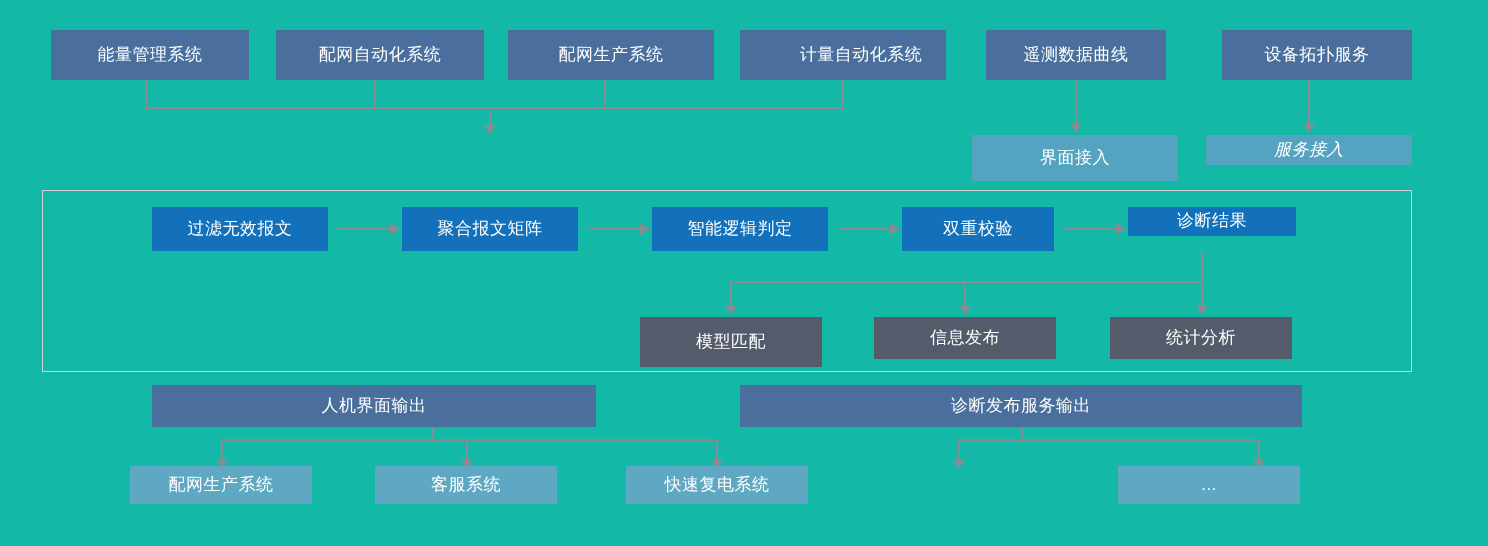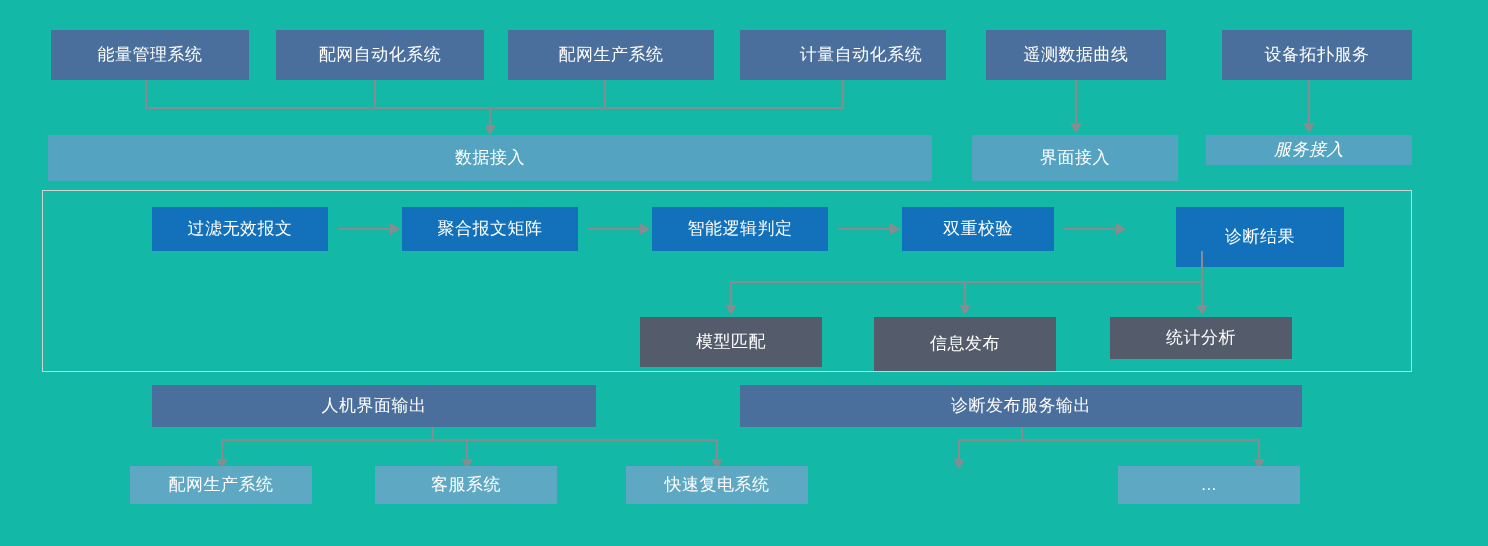--- a/index.html
+++ b/index.html
@@ -91,21 +91,20 @@
   <div class="ln h" style="left:145px; top:107px; width:699px;"></div>
   <div class="ln v" style="left:489px; top:107px; height:20px;"></div>
   <div class="arrow-down" style="left:484px; top:125px;"></div>
 
   <div class="ln v" style="left:1075px; top:80px; height:45px;"></div>
   <div class="arrow-down" style="left:1070px; top:123px;"></div>
 
   <div class="ln v" style="left:1308px; top:80px; height:45px;"></div>
   <div class="arrow-down" style="left:1303px; top:123px;"></div>
 
-  <div class="node access" style="left:48px; top:135px; width:884px; height:46px;">数据接入</div>
 
   <div class="node access" style="left:972px; top:135px; width:206px; height:46px;">界面接入</div>
 
   <div class="node access" style="left:1206px; top:135px; width:206px; height:30px;font-style:italic;">服务接入</div>
 
   <div class="panel" style="left:42px; top:190px; width:1370px; height:182px;"></div>
 
   <div class="node process" style="left:152px; top:207px; width:176px; height:44px;">过滤无效报文</div>
   <div class="ln h" style="left:338px; top:228px; width:54px;"></div>
   <div class="arrow-right" style="left:390px; top:223px;"></div>
@@ -115,34 +114,34 @@
   <div class="arrow-right" style="left:640px; top:223px;"></div>
 
   <div class="node process" style="left:652px; top:207px; width:176px; height:44px;">智能逻辑判定</div>
   <div class="ln h" style="left:838px; top:228px; width:54px;"></div>
   <div class="arrow-right" style="left:890px; top:223px;"></div>
 
   <div class="node process" style="left:902px; top:207px; width:152px; height:44px;">双重校验</div>
   <div class="ln h" style="left:1064px; top:228px; width:54px;"></div>
   <div class="arrow-right" style="left:1116px; top:223px;"></div>
 
-  <div class="node process" style="left:1176px; top:207px; width:168px; height:60px;">诊断结果</div>
+  <div class="node process" style="left:1128px; top:207px; width:168px; height:29px;">诊断结果</div>
 
   <div class="ln v" style="left:1201px; top:251px; height:31px;"></div>
   <div class="ln h" style="left:730px; top:281px; width:473px;"></div>
   <div class="ln v" style="left:730px; top:281px; height:26px;"></div>
   <div class="arrow-down" style="left:725px; top:305px;"></div>
   <div class="ln v" style="left:964px; top:281px; height:26px;"></div>
   <div class="arrow-down" style="left:959px; top:305px;"></div>
   <div class="ln v" style="left:1201px; top:281px; height:26px;"></div>
   <div class="arrow-down" style="left:1196px; top:305px;"></div>
 
   <div class="node gray" style="left:640px; top:317px; width:182px; height:50px;">模型匹配</div>
 
-  <div class="node gray" style="left:874px; top:317px; width:182px; height:54px;">信息发布</div>
+  <div class="node gray" style="left:874px; top:317px; width:182px; height:42px;">信息发布</div>
 
   <div class="node gray" style="left:1110px; top:317px; width:182px; height:42px;">统计分析</div>
 
   <div class="node output" style="left:152px; top:385px; width:444px; height:42px;">人机界面输出</div>
 
   <div class="node output" style="left:740px; top:385px; width:562px; height:42px;">诊断发布服务输出</div>
 
   <div class="ln v" style="left:432px; top:427px; height:14px;"></div>
   <div class="ln h" style="left:221px; top:439px; width:497px;"></div>
   <div class="ln v" style="left:221px; top:439px; height:22px;"></div>

